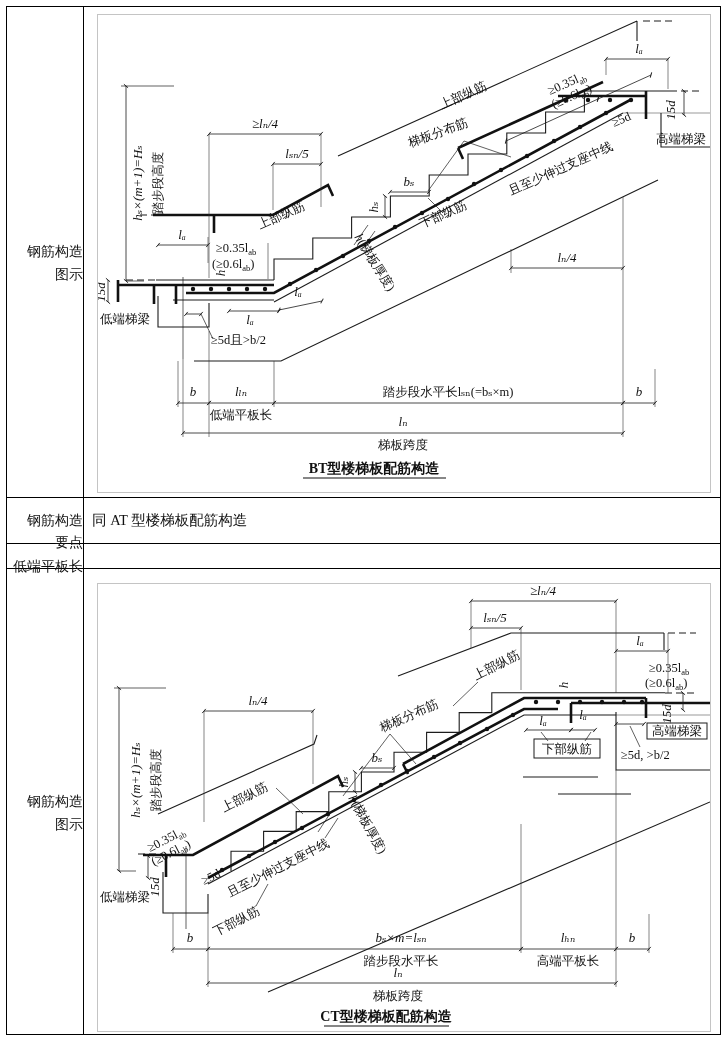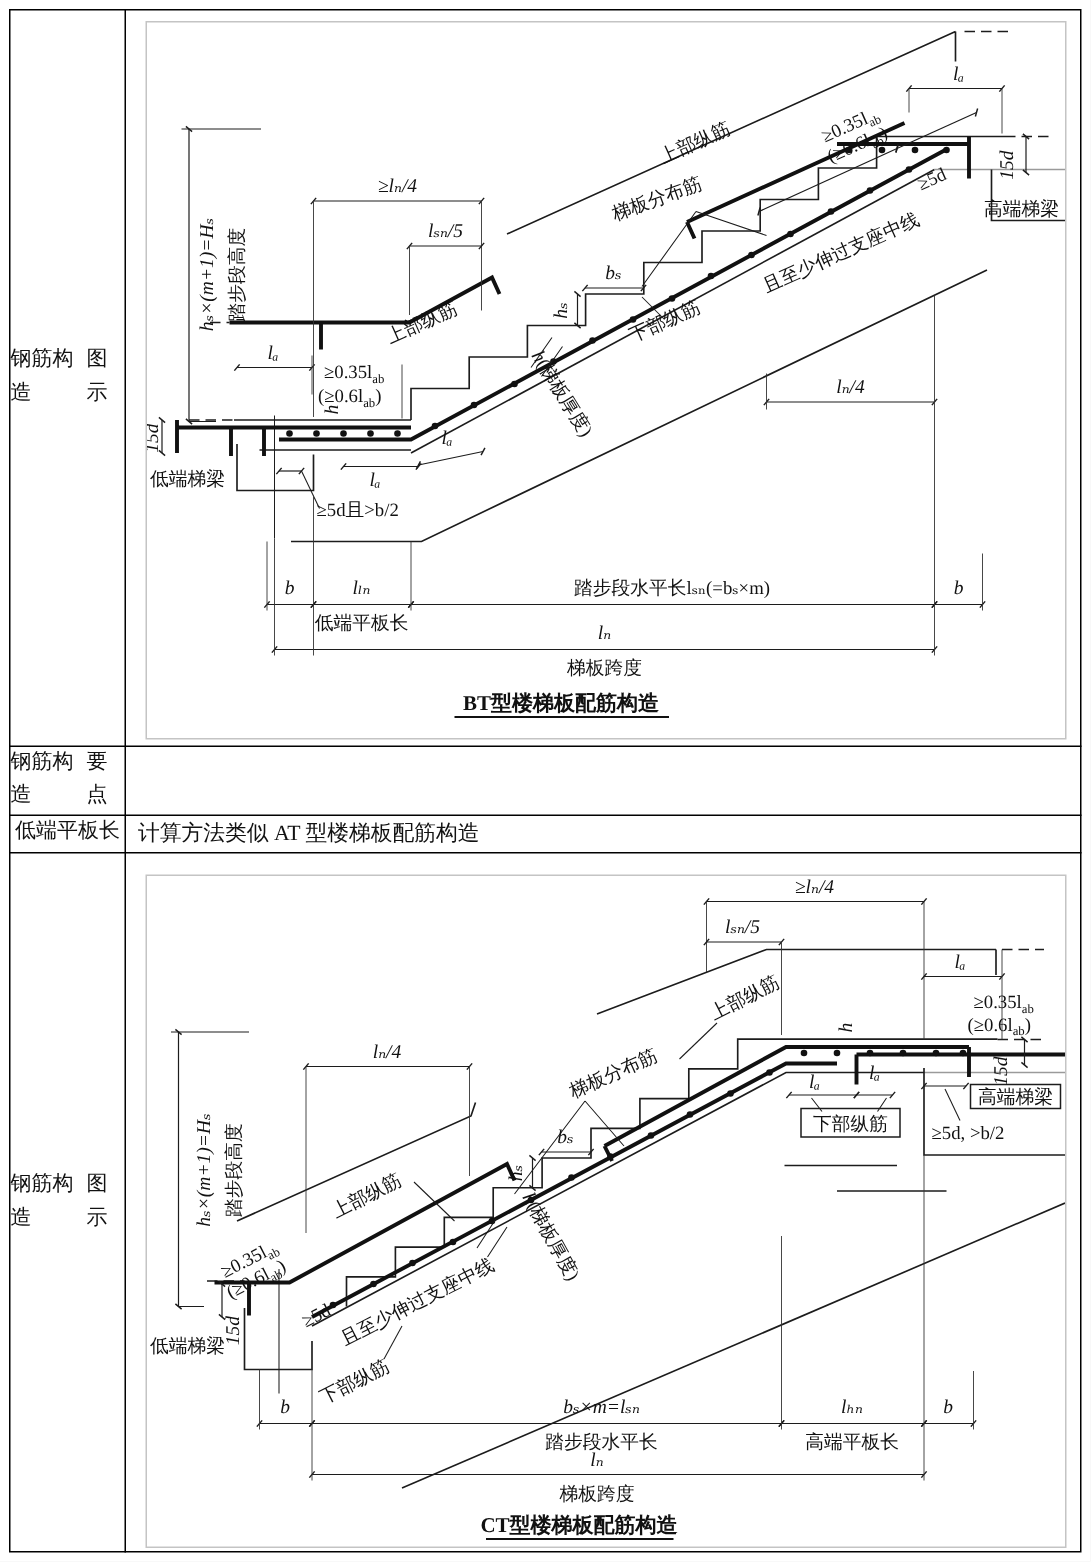--- a/index.html
+++ b/index.html
@@ -2,22 +2,22 @@
 <html><head>
 <meta charset="utf-8">
 <style>
   html,body{margin:0;padding:0;background:#f4f4f4;}
   .page{position:relative;width:727px;height:1041px;background:#fff;overflow:hidden;
         font-family:"Liberation Serif","DejaVu Serif",serif;color:#111;}
   .outer{position:absolute;left:6px;top:6px;width:715px;height:1029px;
          border:1.6px solid #000;box-sizing:border-box;}
   .hline{position:absolute;left:6px;width:715px;height:0;border-top:1.3px solid #000;}
   .vline{position:absolute;top:6px;left:83px;width:0;height:1029px;border-left:1.3px solid #000;}
-  .hcell{position:absolute;left:7px;width:76px;display:flex;flex-direction:row;
-         align-items:center;justify-content:center;font-size:14px;line-height:1.6;}
+  .hcell{position:absolute;left:7px;width:76px;display:flex;flex-direction:column;
+         align-items:flex-end;justify-content:center;font-size:14px;line-height:1.6;margin-top:12px;}
   .tcell{position:absolute;left:92px;width:620px;display:flex;align-items:center;
          font-size:14.5px;}
   .frame{position:absolute;left:97px;border:1px solid #c4c4c4;box-sizing:content-box;background:#fff;}
   svg{display:block;}
   svg text{font-family:"Liberation Serif","DejaVu Serif",serif;fill:#111;}
   .zh{font-size:12.5px;}
   .it{font-size:13px;font-style:italic;}
   .ttl{font-size:14px;font-weight:bold;}
   .sub{font-size:8.5px;}
   .st{stroke:#1c1c1c;stroke-width:1.1;fill:none;}
@@ -42,25 +42,25 @@
   <div class="vline"></div>
 
   <div class="hcell" style="top:6px;height:491px">
     <span>钢筋构造</span>
     <span>图示</span>
   </div>
   <div class="hcell" style="top:497px;height:46px">
     <span>钢筋构造</span>
     <span>要点</span>
   </div>
+  <div class="tcell" style="top:497px;height:46px">
+    <span>同 AT 型楼梯板配筋构造</span>
+  </div>
   <div class="hcell" style="top:543px;height:25px">
     <span>低端平板长</span>
-  </div>
-  <div class="tcell" style="top:543px;height:25px">
-    <span>计算方法类似 AT 型楼梯板配筋构造</span>
   </div>
   <div class="hcell" style="top:568px;height:467px">
     <span>钢筋构造</span>
     <span>图示</span>
   </div>
 
   <div class="frame" style="top:14px;width:612px;height:477px">
   <svg width="612" height="477" viewBox="0 0 612 477">
     <defs>
       <marker id="tk" markerWidth="10" markerHeight="10" refX="5" refY="5" orient="auto">

